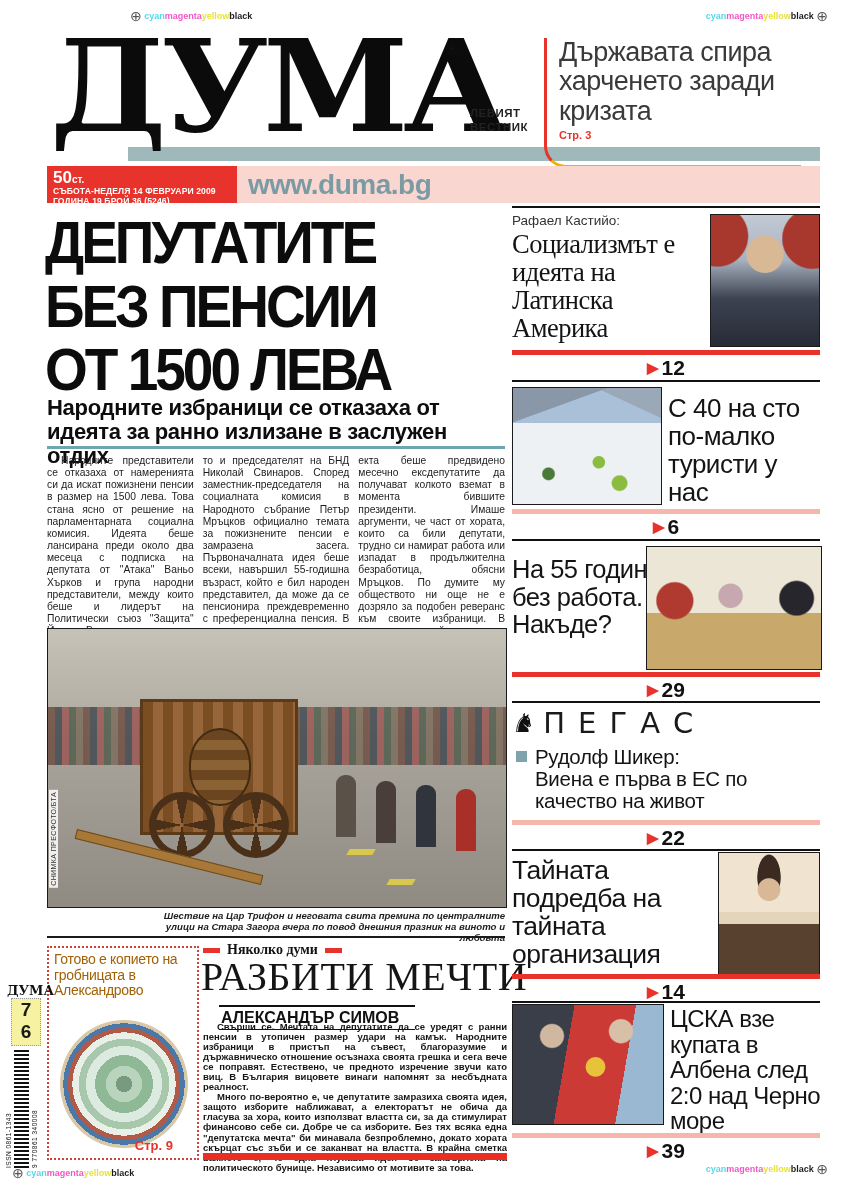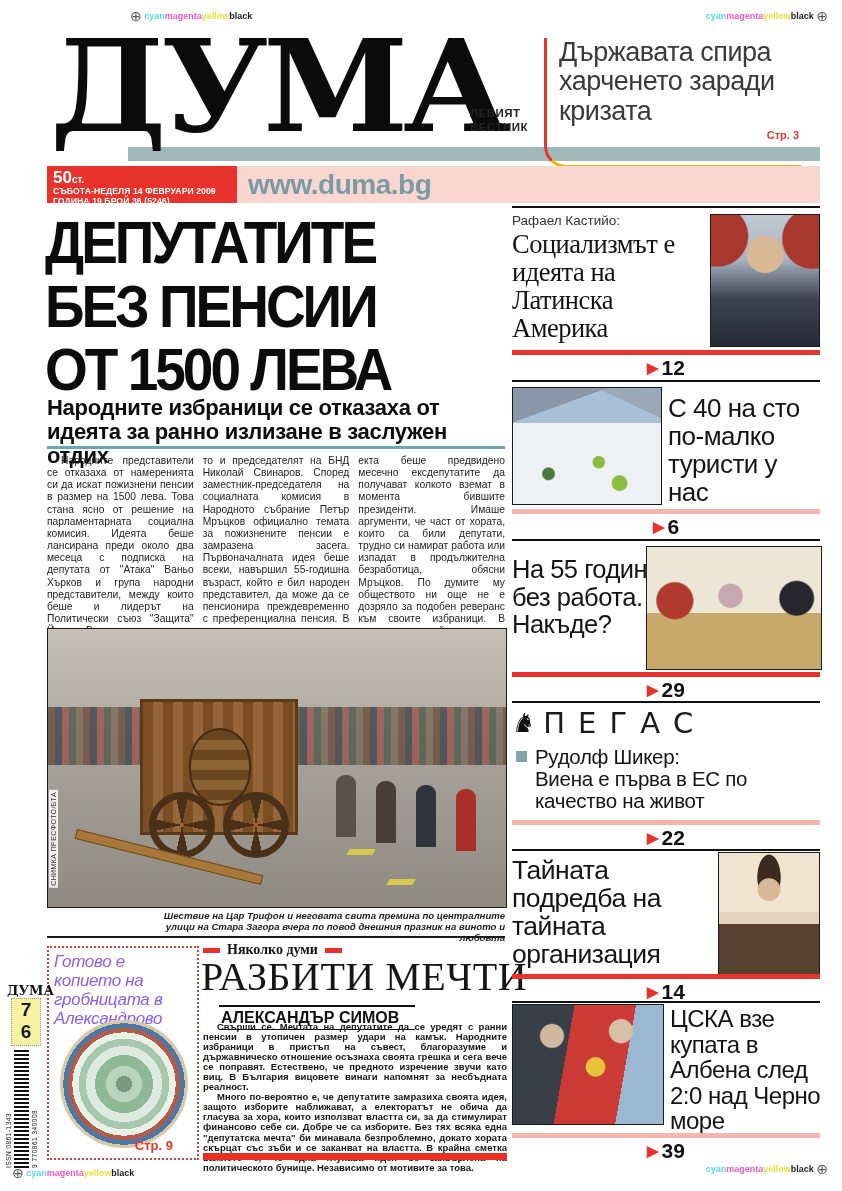--- a/index.html
+++ b/index.html
@@ -19,21 +19,21 @@
   .teal-band{position:absolute;left:128px;top:147px;width:692px;height:14px;background:#9fb9bb;}
   .logo{position:absolute;left:50px;top:22px;font-family:"DejaVu Serif",serif;font-weight:bold;
         font-size:124px;line-height:1.04;letter-spacing:-5px;color:#0b0b0b;z-index:2;
         transform:scale(1.06,1.02);transform-origin:left top;}
   .logo-reg{position:absolute;left:447px;top:40px;font-size:15px;font-weight:bold;z-index:2;}
   .tagline{position:absolute;left:470px;top:106px;font-size:11.5px;font-weight:bold;color:#222;
            line-height:1.25;letter-spacing:.5px;z-index:2;}
   .topstory{position:absolute;left:544px;top:38px;width:240px;border-left:3px solid #e7332b;
             border-bottom:3px solid #eab308;border-bottom-left-radius:22px;padding:0 2px 24px 12px;}
   .topstory-title{font-size:27px;line-height:1.09;color:#3a3a3a;letter-spacing:-.5px;}
-  .topstory-ref{text-align:right;color:#e7332b;font-size:11px;font-weight:bold;margin-top:3px;}
+  .topstory-ref{text-align:left;color:#e7332b;font-size:11px;font-weight:bold;margin-top:3px;}
 
   
   .datebox{position:absolute;left:47px;top:166px;width:190px;height:37px;background:#e7332b;
            color:#fff;padding:3px 6px;box-sizing:border-box;}
   .price{font-size:17px;font-weight:bold;line-height:1;}
   .price small{font-size:10px;}
   .dateline,.edition{font-size:8.6px;font-weight:bold;line-height:1.18;letter-spacing:.1px;}
   .pinkbar{position:absolute;left:237px;top:166px;width:583px;height:37px;background:#fad6d0;}
   .website{position:absolute;left:248px;top:169px;font-size:28px;font-weight:bold;color:#7b9ba4;letter-spacing:-.5px;}
 
@@ -77,21 +77,21 @@
   .op-byline{position:absolute;left:219px;top:1005px;font-size:16px;font-weight:bold;
              border-top:2px solid #111;border-bottom:1px solid #111;padding:2px 16px 2px 2px;}
   .op-body{position:absolute;left:203px;top:1022px;width:304px;font-size:9.5px;font-weight:bold;
            line-height:10.05px;text-align:justify;color:#161616;}
   .op-body p{margin:0;text-indent:14px;}
   .op-redbar{position:absolute;left:203px;top:1153px;width:304px;height:7px;background:#ea2e24;}
 
   
   .promo{position:absolute;left:47px;top:946px;width:152px;height:214px;border:2px dotted #cc4238;
          box-sizing:border-box;padding:4px 5px;}
-  .promo-title{font-size:17px;line-height:1.12;color:#8b5cf6;letter-spacing:-.3px;font-style:italic;}
+  .promo-title{font-size:14px;line-height:1.12;color:#a16207;letter-spacing:-.3px;}
   .tomb{position:absolute;left:11px;top:72px;width:128px;height:128px;border-radius:50%;
         background:radial-gradient(circle at 50% 50%,#7a9a80 0 9%,#b8d4bc 9% 20%,#8fb896 20% 32%,#dceadf 32% 42%,#a8c8ae 42% 50%,#e8f0e8 50% 57%,#b05a48 57% 62%,#4a78a8 62% 67%,#d8c8a8 67% 73%,#3a68a0 73% 79%,#c8d8c8 79% 85%,#58708a 85% 91%,#d0dcd0 91% 100%);}
   .promo-ref{position:absolute;right:24px;bottom:5px;color:#e7332b;font-size:13px;font-weight:bold;}
 
   
   .edge-brand{position:absolute;left:7px;top:983px;font-family:"DejaVu Serif",serif;font-weight:bold;font-size:13px;}
   .edge-nums{position:absolute;left:11px;top:998px;width:28px;height:46px;background:#f6f2a2;
              border:1px dotted #999;text-align:center;font-size:19px;font-weight:bold;line-height:22px;color:#1a1a1a;}
   .barcode{position:absolute;left:5px;top:1050px;width:38px;height:118px;}
   .issn,.bdigits{writing-mode:vertical-rl;transform:rotate(180deg);font-size:6.5px;color:#111;

